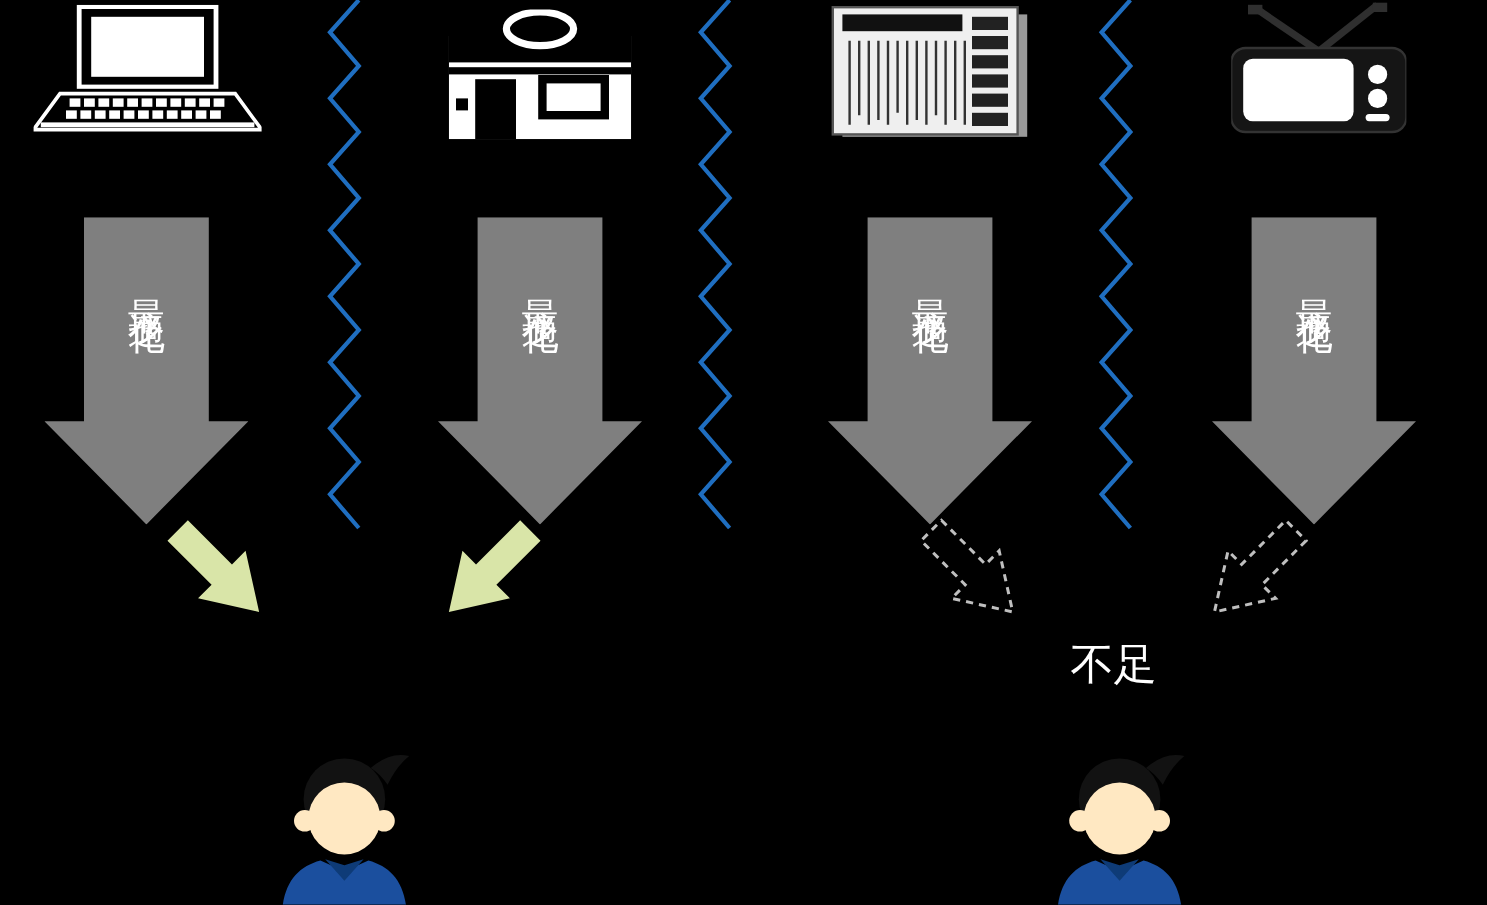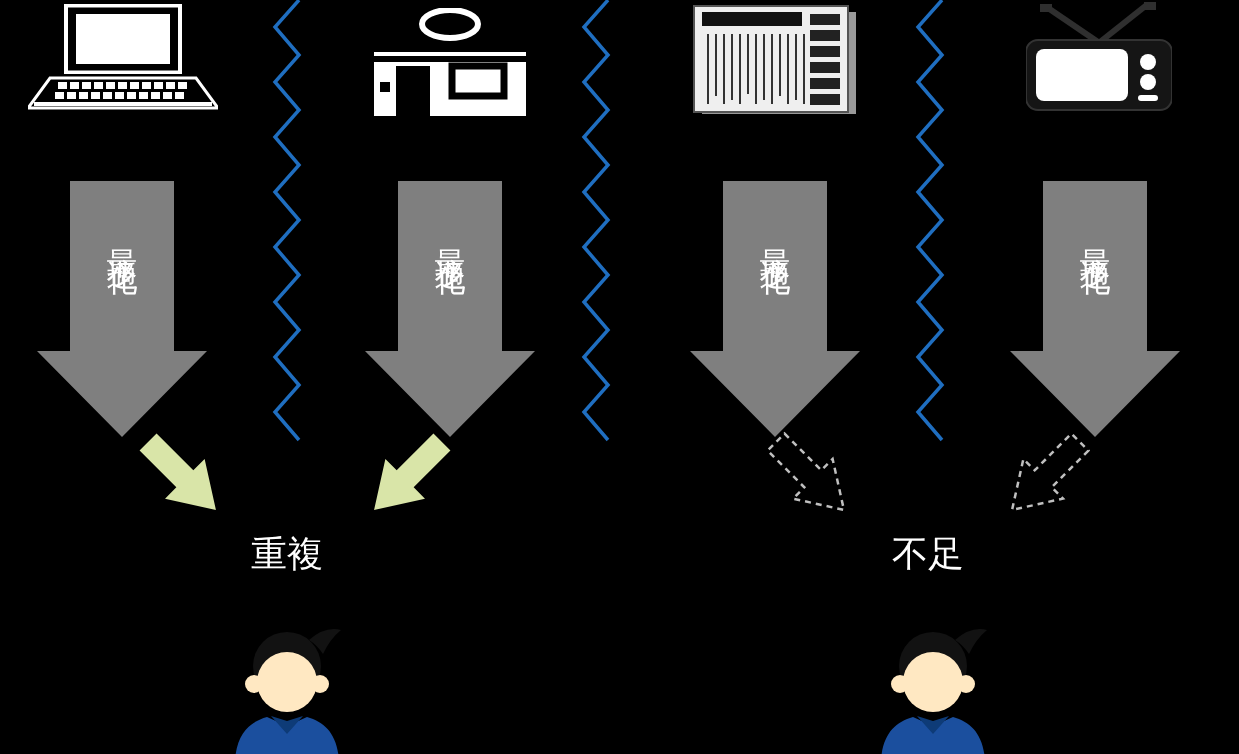--- a/index.html
+++ b/index.html
@@ -193,21 +193,20 @@
       <polygon points="0,16 52,16 52,0 96,28 52,56 52,40 0,40" fill="none" stroke-width="2.5" stroke-dasharray="6 5" stroke="#BFBFBF"></polygon>
     </svg>
   </div>
 
   <div class="mini-arrow rot135" style="left:998px; top:448px;">
     <svg viewBox="0 0 96 56" xmlns="http://www.w3.org/2000/svg">
       <polygon points="0,16 52,16 52,0 96,28 52,56 52,40 0,40" fill="none" stroke-width="2.5" stroke-dasharray="6 5" stroke="#BFBFBF"></polygon>
     </svg>
   </div>
 
-  <div class="outcome-label" style="left:187px; top:532px;">重複</div>
 
   <div class="outcome-label" style="left:828px; top:532px;">不足</div>
 
   <div class="person" style="left:217px; top:620px;">
     <svg viewBox="0 0 140 140" xmlns="http://www.w3.org/2000/svg">
       <circle cx="70" cy="46" r="34" fill="#121212"></circle>
       <path d="M92,20 Q108,6 124,10 Q113,19 106,34 Q100,25 92,20 Z" fill="#121212"></path>
       <circle cx="37" cy="64" r="9" fill="#FFE8C2"></circle>
       <circle cx="103" cy="64" r="9" fill="#FFE8C2"></circle>
       <circle cx="70" cy="62" r="30" fill="#FFE8C2"></circle>

